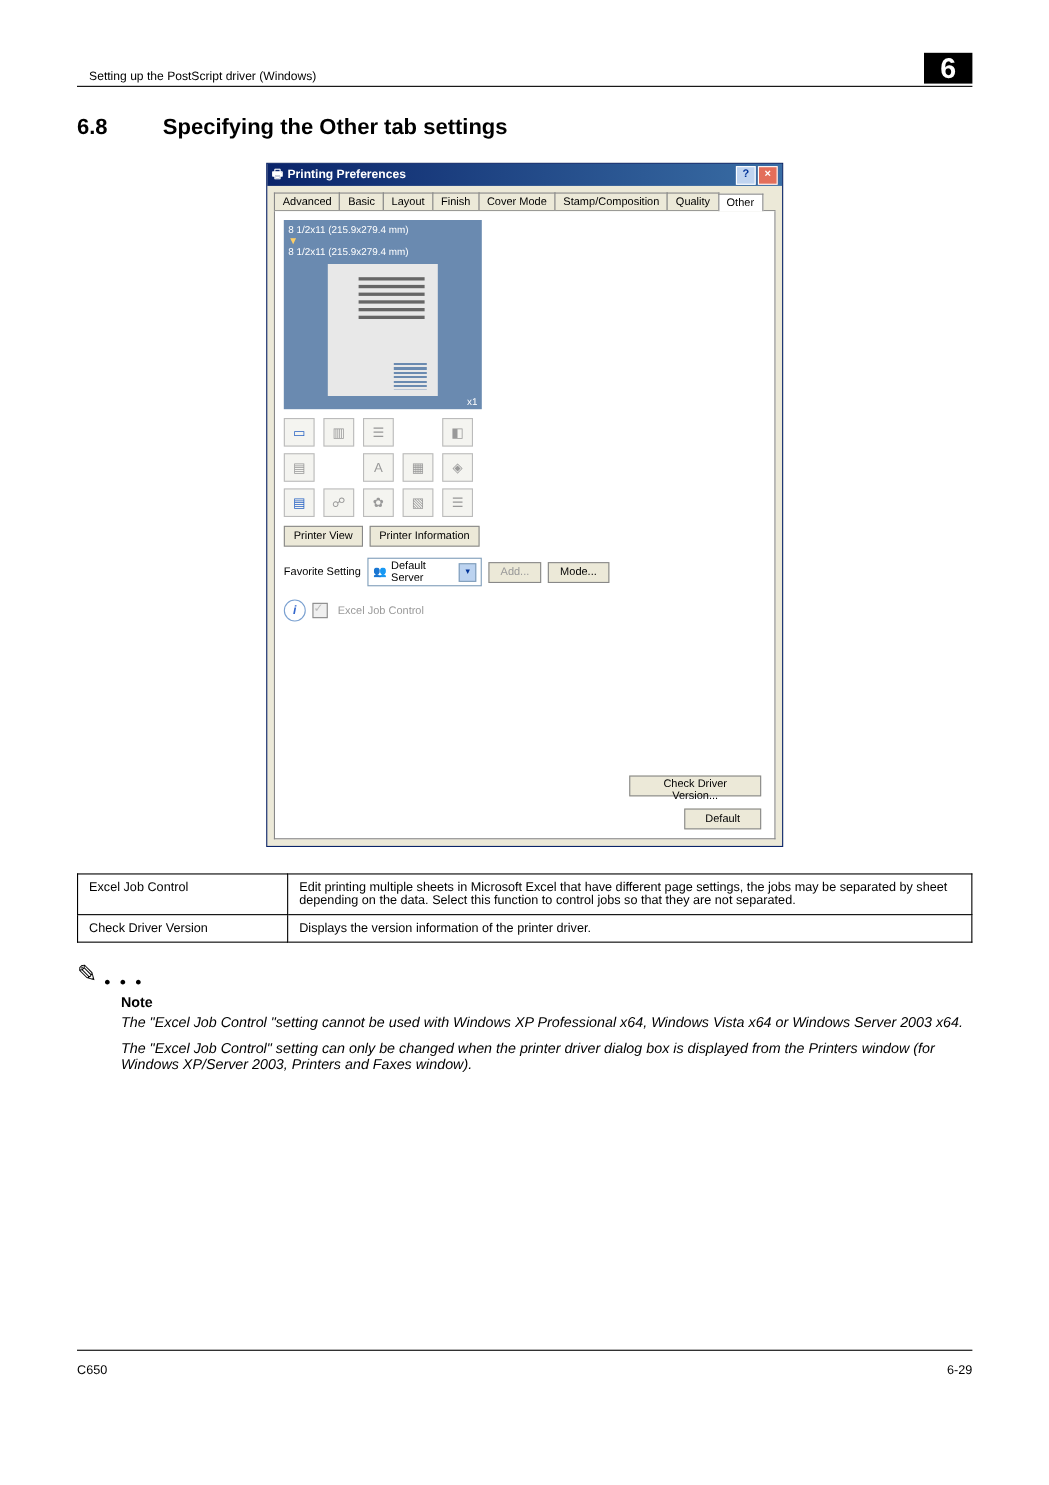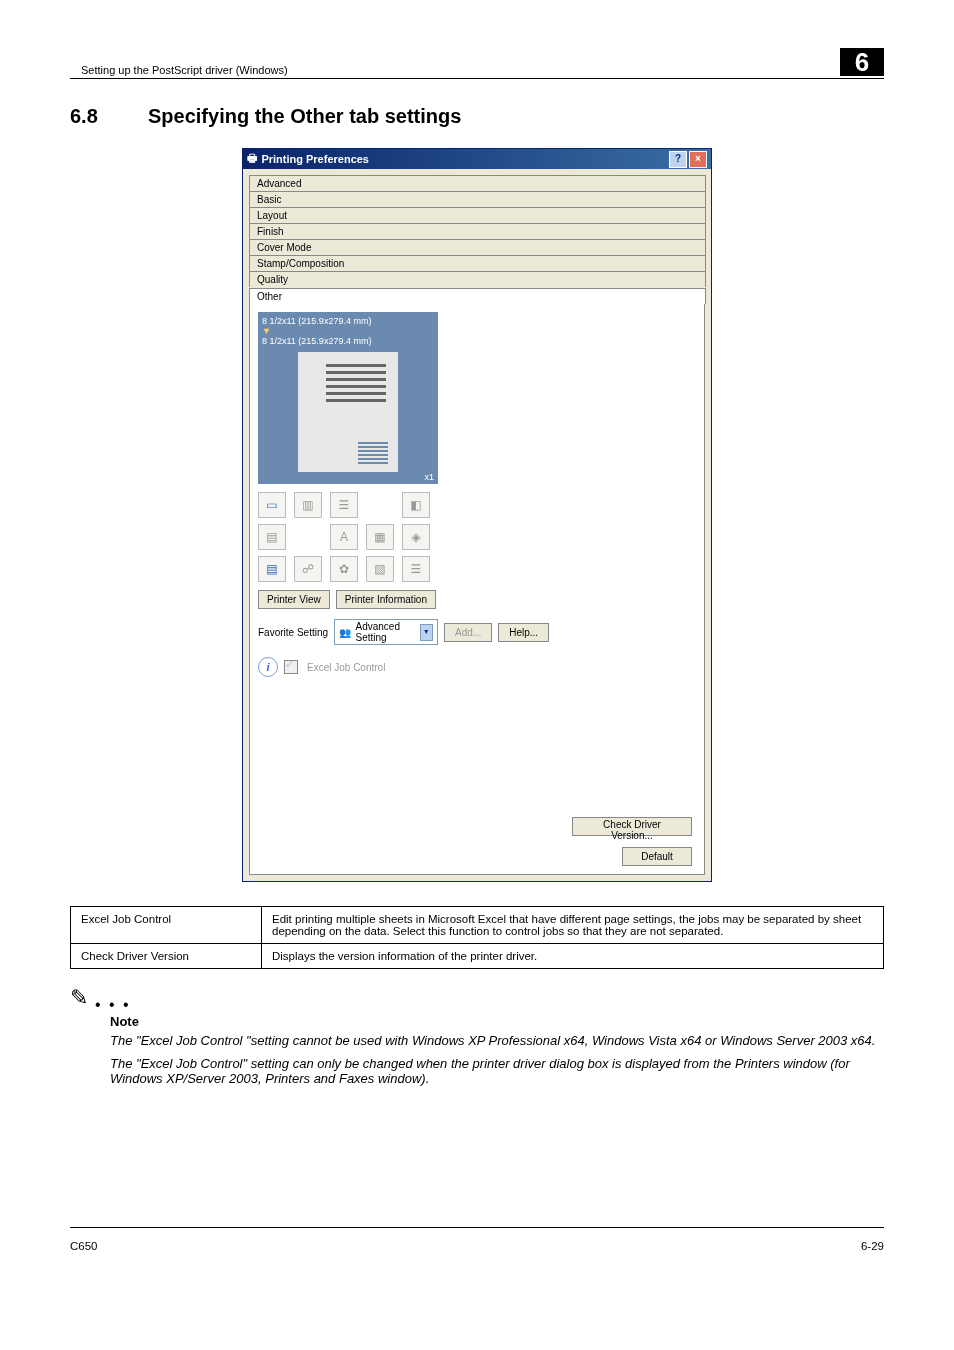--- a/index.html
+++ b/index.html
@@ -65,21 +65,21 @@
     font-weight: bold;
     font-size: 11px;
   }
   .dlg-title .titlebtns { margin-left: auto; display:flex; gap:2px;}
   .titlebtn {
     width:16px;height:15px;background:#c0d4f0;border:1px solid #fff;
     color:#003399;font-weight:bold;text-align:center;line-height:13px;font-size:10px;
   }
   .titlebtn.close{background:#e36e5a;color:#fff;}
   .dlg-body { padding: 6px; }
-  .tabs { display:flex; border-bottom:1px solid #888;flex-direction:column; }
+  .tabs { display:flex; border-bottom:1px solid #888; }
   .tab {
     padding: 2px 7px;
     border:1px solid #888;
     border-bottom:none;
     background:#ece9d8;
     margin-right:-1px;
     font-size:10px;
     white-space:nowrap;
   }
   .tab.active { background:#fff; position:relative; top:1px; }
@@ -242,25 +242,25 @@
             <div class="leftbtns">
               <button class="btn">Printer View</button>
               <button class="btn">Printer Information</button>
             </div>
           </div>
           <div class="rightcol">
             <div class="favrow">
               <span class="favlabel">Favorite Setting</span>
               <div class="selbox">
                 <span style="color:#cc6600;">👥</span>
-                <span>Advanced Setting</span>
+                <span>Default Server</span>
                 <span class="drop">▾</span>
               </div>
               <button class="btn small disabled">Add...</button>
-              <button class="btn small">Help...</button>
+              <button class="btn small">Mode...</button>
             </div>
             <div class="info-row">
               <div class="info-i">i</div>
               <span class="cbx"></span>
               <span>Excel Job Control</span>
             </div>
             <div style="height:140px;"></div>
             <div style="text-align:right;margin-bottom:6px;">
               <button class="btn btn-wide">Check Driver Version...</button>
             </div>

